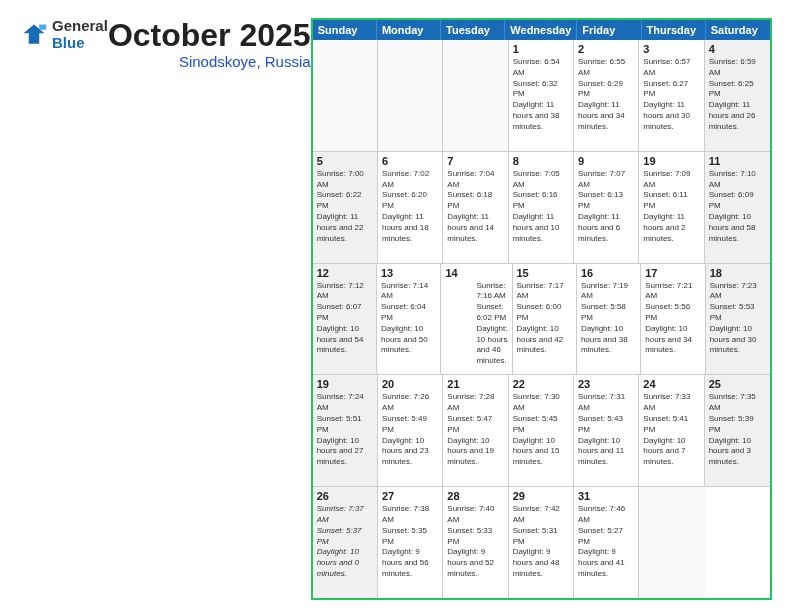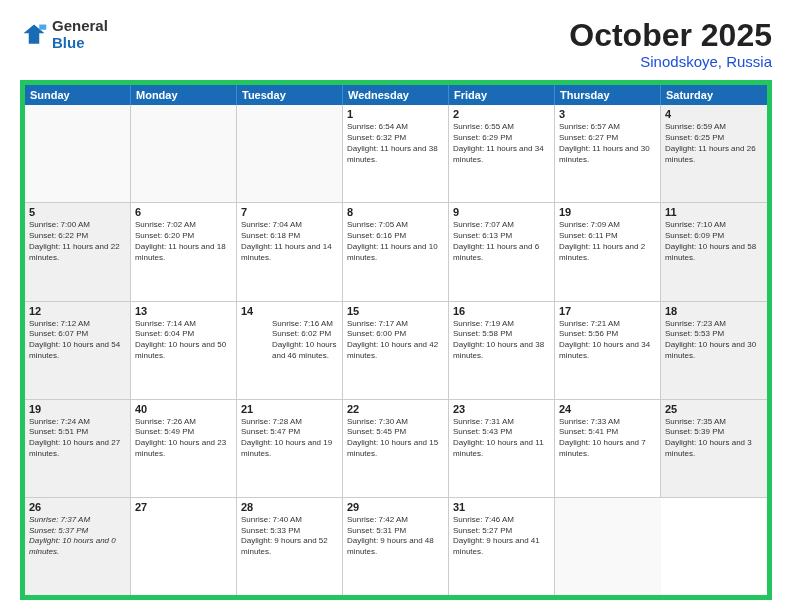--- a/index.html
+++ b/index.html
@@ -8,21 +8,21 @@
       background: #fff;
       width: 792px;
       height: 612px;
       overflow: hidden;
     }
     .page {
       width: 792px;
       height: 612px;
       padding: 18px 20px 12px 20px;
       display: flex;
-      flex-direction: column;
+      flex-direction: row;
     }
     .header {
       display: flex;
       justify-content: space-between;
       align-items: flex-start;
       margin-bottom: 10px;
     }
     .logo {
       display: flex;
       align-items: center;
@@ -57,21 +57,21 @@
       line-height: 1.1;
     }
     .location {
       font-size: 15px;
       color: #1d4ed8;
     }
     .calendar {
       flex: 1;
       display: flex;
       flex-direction: column;
-      border: 5px solid #22c55e;
+      border: 2px solid #22c55e;
     }
     .cal-header {
       display: grid;
       grid-template-columns: repeat(7, 1fr);
       background: #1a6bb5;
     }
     .cal-header-cell {
       color: #fff;
       font-size: 11px;
       font-weight: bold;
@@ -267,21 +267,21 @@
           </div>
         </div>
         <div class="cal-row">
           <div class="cal-cell shaded">
             <span class="day-num">19</span>
             <div class="cell-text" style="white-space: pre-line;">Sunrise: 7:24 AM
 Sunset: 5:51 PM
 Daylight: 10 hours and 27 minutes.</div>
           </div>
           <div class="cal-cell">
-            <span class="day-num">40</span>
+            <span class="day-num">20</span>
             <div class="cell-text" style="white-space: pre-line;">Sunrise: 7:26 AM
 Sunset: 5:49 PM
 Daylight: 10 hours and 23 minutes.</div>
           </div>
           <div class="cal-cell">
             <span class="day-num">21</span>
             <div class="cell-text" style="white-space: pre-line;">Sunrise: 7:28 AM
 Sunset: 5:47 PM
 Daylight: 10 hours and 19 minutes.</div>
           </div>
@@ -312,20 +312,23 @@
         </div>
         <div class="cal-row">
           <div class="cal-cell shaded">
             <span class="day-num">26</span>
             <div class="cell-text" style="white-space: pre-line; font-style: italic;">Sunrise: 7:37 AM
 Sunset: 5:37 PM
 Daylight: 10 hours and 0 minutes.</div>
           </div>
           <div class="cal-cell">
             <span class="day-num">27</span>
+            <div class="cell-text" style="white-space: pre-line;">Sunrise: 7:38 AM
+Sunset: 5:35 PM
+Daylight: 9 hours and 56 minutes.</div>
           </div>
           <div class="cal-cell">
             <span class="day-num">28</span>
             <div class="cell-text" style="white-space: pre-line;">Sunrise: 7:40 AM
 Sunset: 5:33 PM
 Daylight: 9 hours and 52 minutes.</div>
           </div>
           <div class="cal-cell">
             <span class="day-num">29</span>
             <div class="cell-text" style="white-space: pre-line;">Sunrise: 7:42 AM

